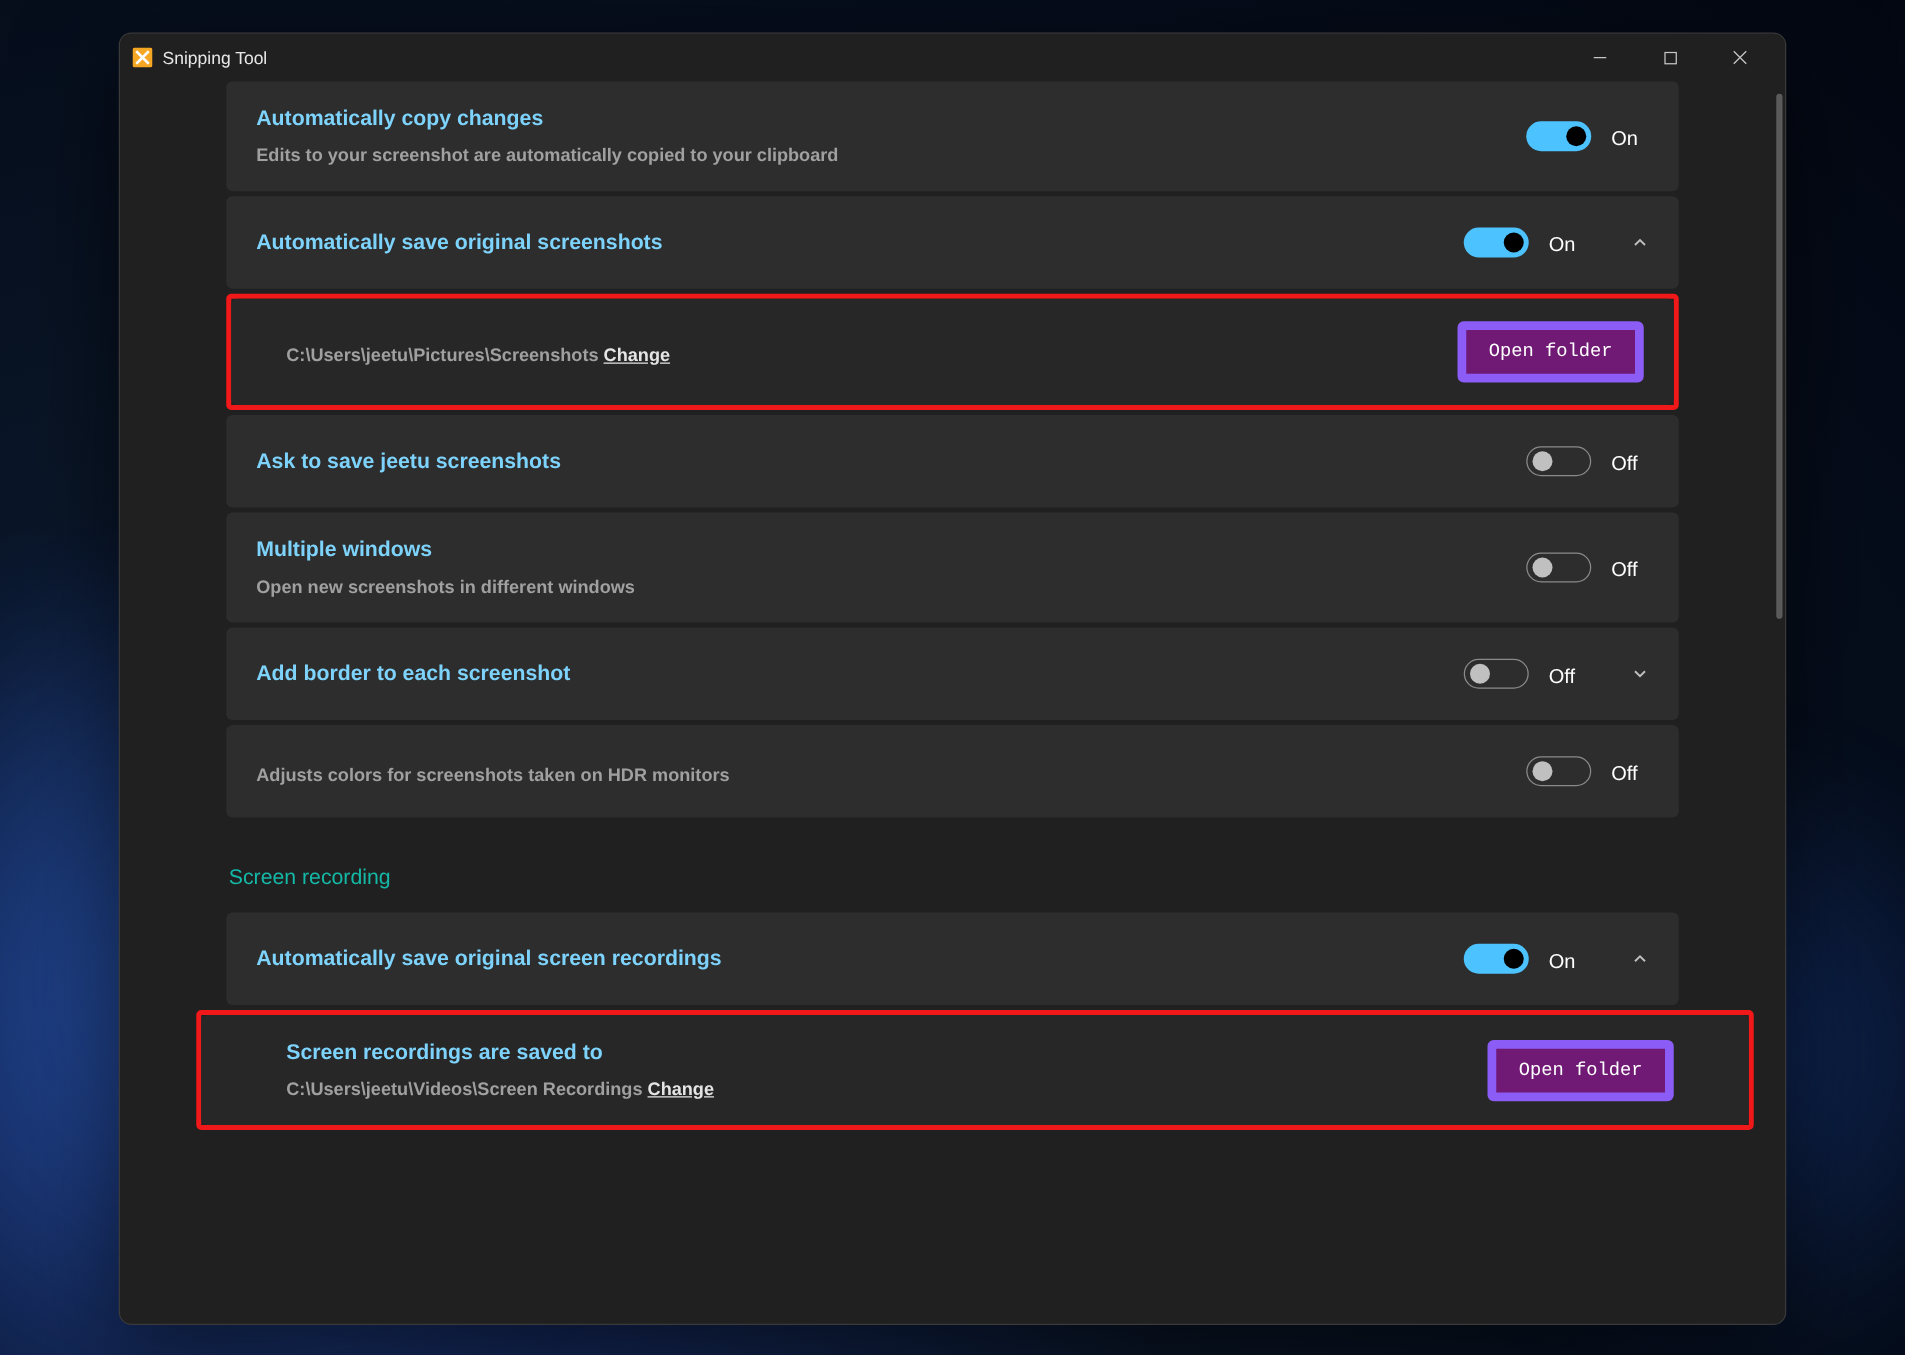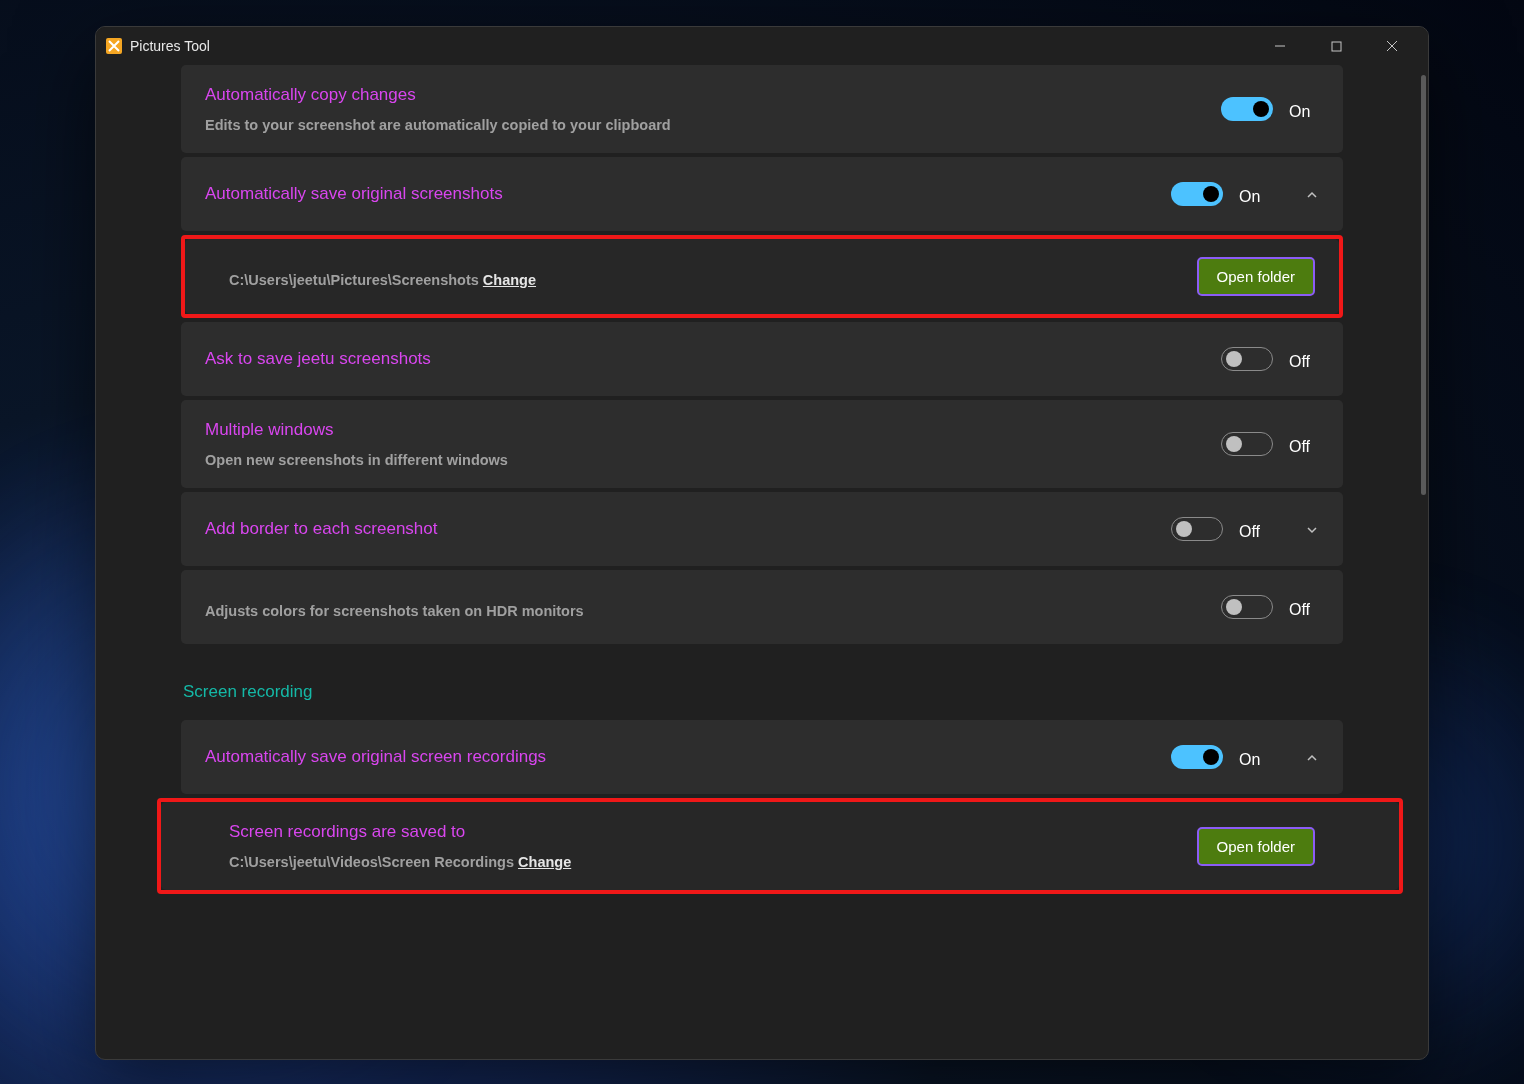--- a/index.html
+++ b/index.html
@@ -93,22 +93,22 @@
       border-radius: 5px;
       margin-bottom: 4px;
       display: flex;
       align-items: center;
       padding: 18px 24px;
       min-height: 74px;
     }
     .row-text { flex: 1; }
     .row-title {
       font-size: 17px;
-      color: #d946ef;
-      font-weight: 400;
+      color: #7dd3fc;
+      font-weight: 700;
       line-height: 1.4;
     }
     .row-sub {
       font-size: 14.5px;
       color: #a0a0a0;
       margin-top: 8px;
       line-height: 1.4;
       font-weight: bold;
     }
     .toggle {
@@ -158,60 +158,60 @@
       margin: 2px 0 4px 0;
     }
     .highlight .sub-row { margin-bottom: 0; }
     .change-link {
       color: #e5e5e5;
       text-decoration: underline;
       cursor: pointer;
       font-size: 14.5px;
     }
     .btn {
-      background: #4d7c0f;
-      border: 2px solid #8b5cf6;
+      background: #701a75;
+      border: 7px solid #8b5cf6;
       color: #fff;
       font-size: 15px;
       padding: 9px 18px;
       border-radius: 5px;
       cursor: pointer;
-      font-family: Liberation Sans, sans-serif;
+      font-family: Liberation Mono, monospace;
     }
     .section-heading {
       font-size: 17px;
       color: #14b8a6;
       font-weight: 400;
       margin: 38px 0 18px 0;
       padding-left: 2px;
     }
     .scroll-indicator {
       position: absolute;
       right: 2px;
       top: 10px;
       width: 5px;
       height: 420px;
       background: #5a5a5a;
       border-radius: 3px;
     }
     .highlight-wide { margin-left: -24px; margin-right: -60px; }
-    .highlight-wide .sub-row { padding-left: 68px; padding-right: 84px; justify-content: flex-end; }
+    .highlight-wide .sub-row { padding-left: 68px; padding-right: 60px; justify-content: flex-end; }
   </style>
 </head>
 <body>
 
 <div class="window">
   <div class="titlebar">
     <span class="titlebar-icon">
       <svg viewBox="0 0 16 16">
           <rect x="0" y="0" width="16" height="16" rx="2" fill="#f5a623"></rect>
           <path d="M3 3 L13 13 M13 3 L3 13" stroke="#fff" stroke-width="2"></path>
         </svg>
     </span>
-    <span class="titlebar-title">Pictures Tool</span>
+    <span class="titlebar-title">Snipping Tool</span>
     <div class="window-controls">
       <div class="win-btn">
         <svg width="12" height="12" viewBox="0 0 12 12">
             <path d="M1 6 H11" stroke="currentColor" stroke-width="1"></path>
           </svg>
       </div>
       <div class="win-btn">
         <svg width="11" height="11" viewBox="0 0 11 11">
             <rect x="1" y="1" width="9" height="9" fill="none" stroke="currentColor" stroke-width="1"></rect>
           </svg>

